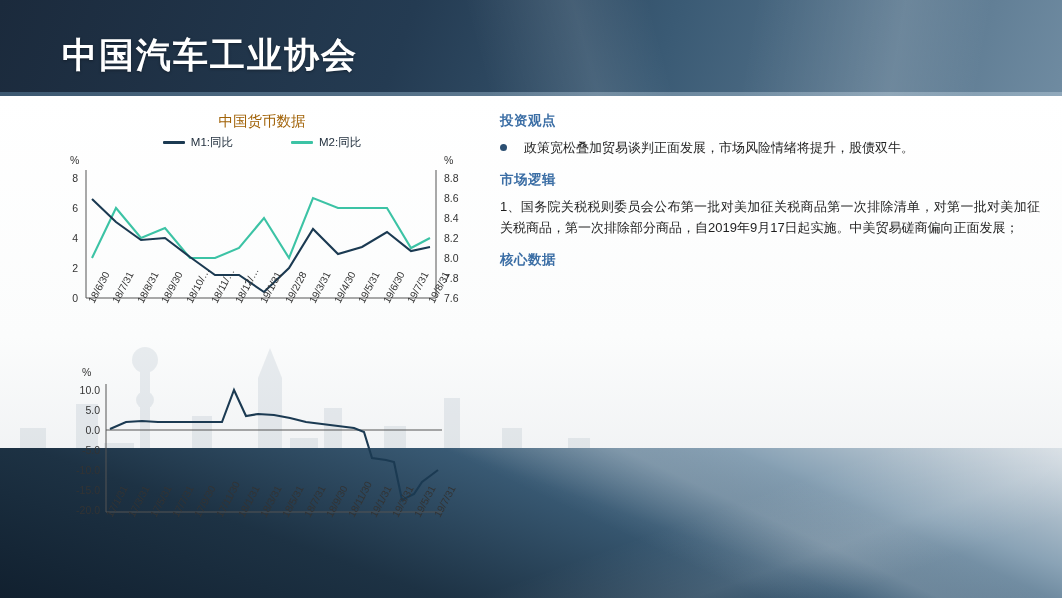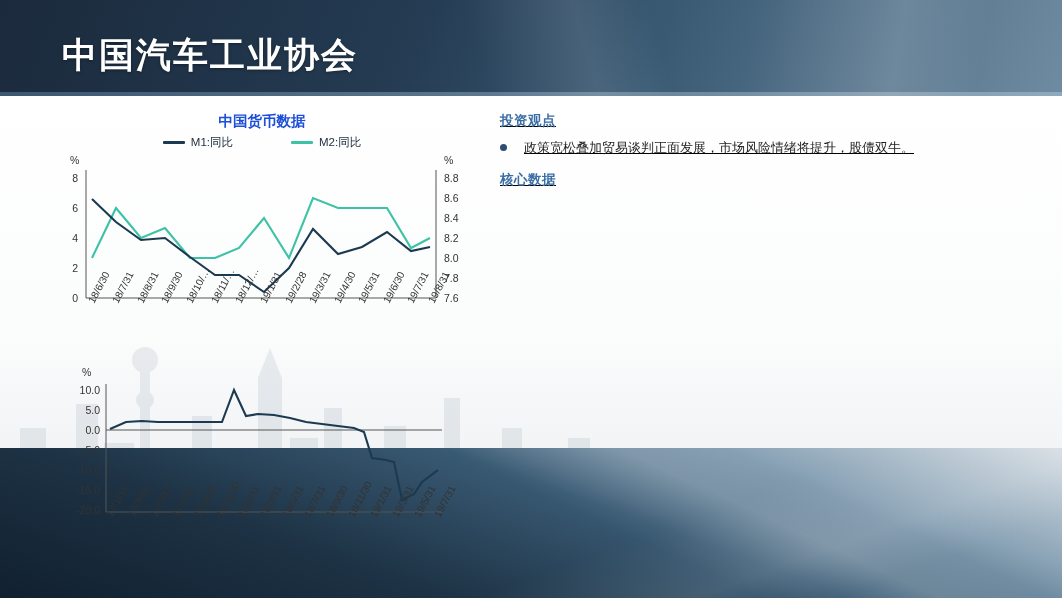--- a/index.html
+++ b/index.html
@@ -46,24 +46,24 @@
   }
   
   #page-title{
     position:absolute; left:62px; top:32px;
     font-size:35px; font-weight:bold; color:#ffffff;
     letter-spacing:2px;
     text-shadow:0 1px 3px rgba(0,0,0,.35);
   }
   
   #left-col{ position:absolute; left:42px; top:112px; width:440px; }
-  #right-col{ position:absolute; left:500px; top:112px; width:540px;text-decoration:underline; }
+  #right-col{ position:absolute; left:500px; top:112px; width:540px; }
 
   .chart-title{
-    text-align:center; font-size:14.5px; font-weight:bold; color:#1d4ed8;
+    text-align:center; font-size:14.5px; font-weight:normal; color:#a16207;
   }
   .chart-box{ position:relative; }
 
   
   .legend{ display:flex; justify-content:center; gap:58px; margin-top:4px; }
   .legend-item{ display:flex; align-items:center; gap:6px; font-size:11.5px; color:#23313f; }
   .legend-swatch{ width:22px; height:3px; display:inline-block; border-radius:1px; }
 
   
   .axis-unit{ font-size:10.5px; fill:#333; }
@@ -233,18 +233,20 @@
 
   <div class="block">
     <div class="sec-head">投资观点</div>
     <div class="bullet-row">
       <span class="bullet-dot"></span>
       <div class="para" style="margin:0">政策宽松叠加贸易谈判正面发展，市场风险情绪将提升，股债双牛。</div>
     </div>
   </div>
 
   <div class="block">
+    <div class="sec-head">市场逻辑</div>
+    <div class="para">1、国务院关税税则委员会公布第一批对美加征关税商品第一次排除清单，对第一批对美加征关税商品，第一次排除部分商品，自2019年9月17日起实施。中美贸易磋商偏向正面发展；</div>
   </div>
 
   <div class="block" style="">
     <div class="sec-head">核心数据</div>
   </div>
 </div>
 
 </body></html>

